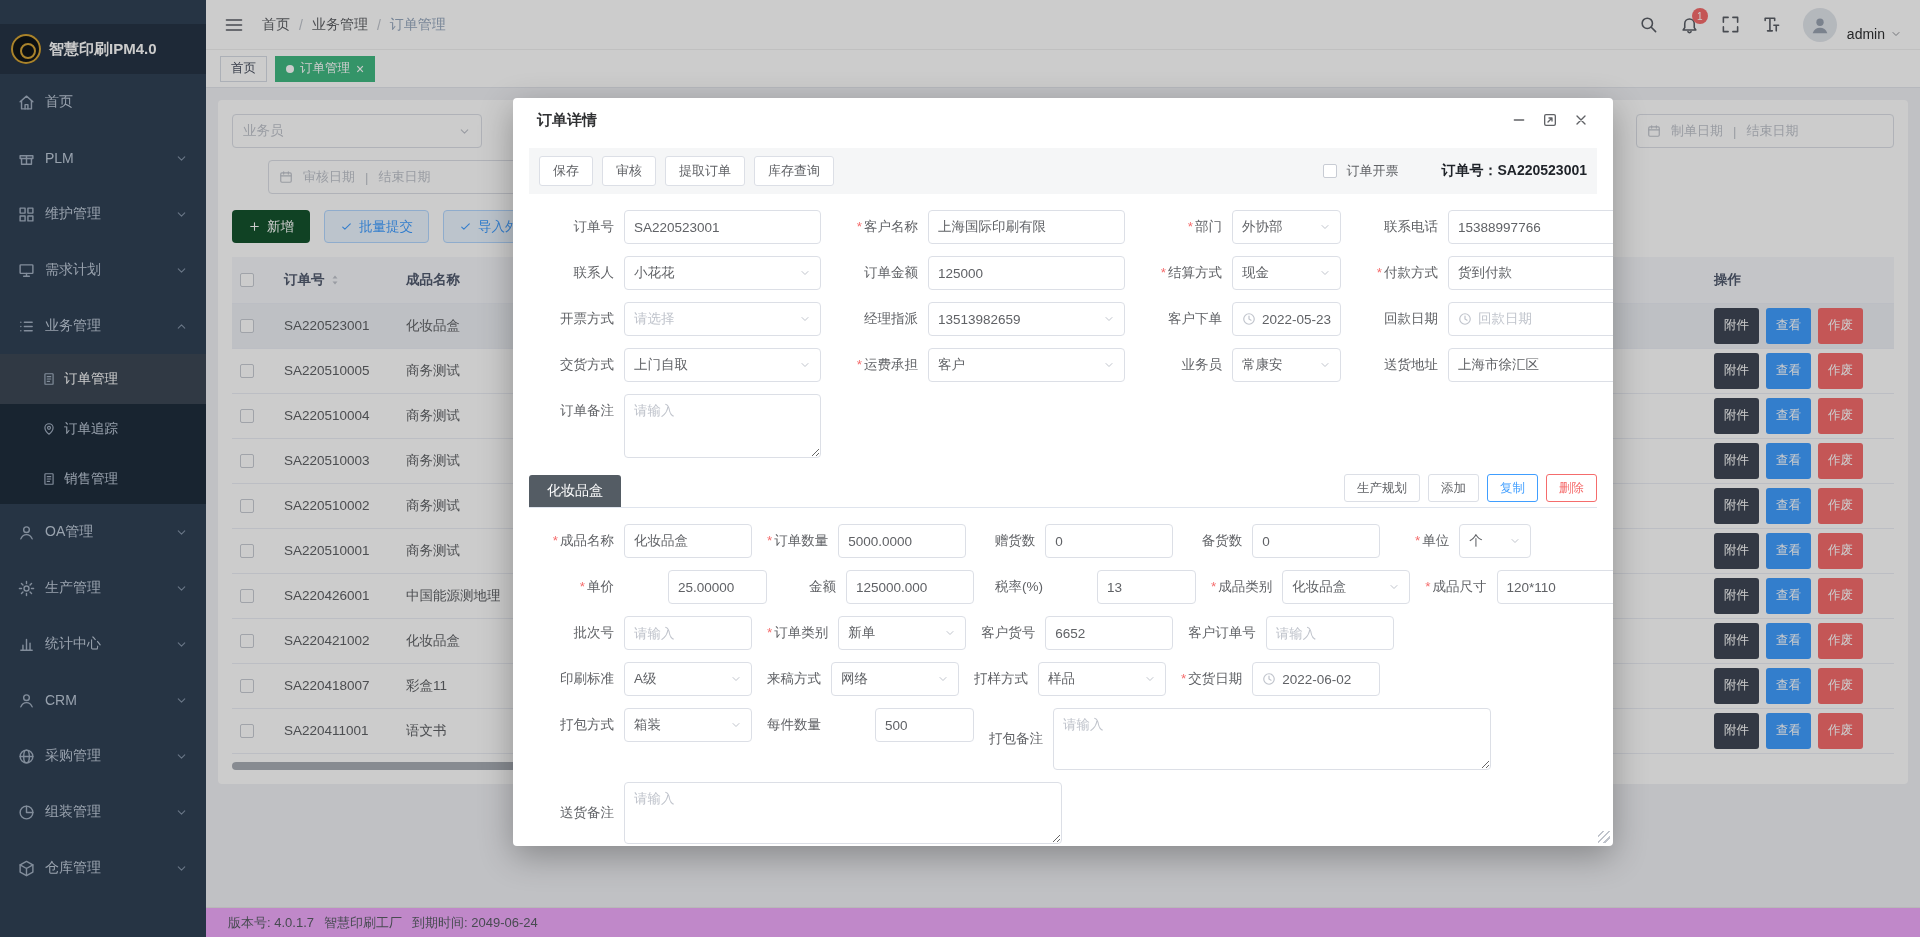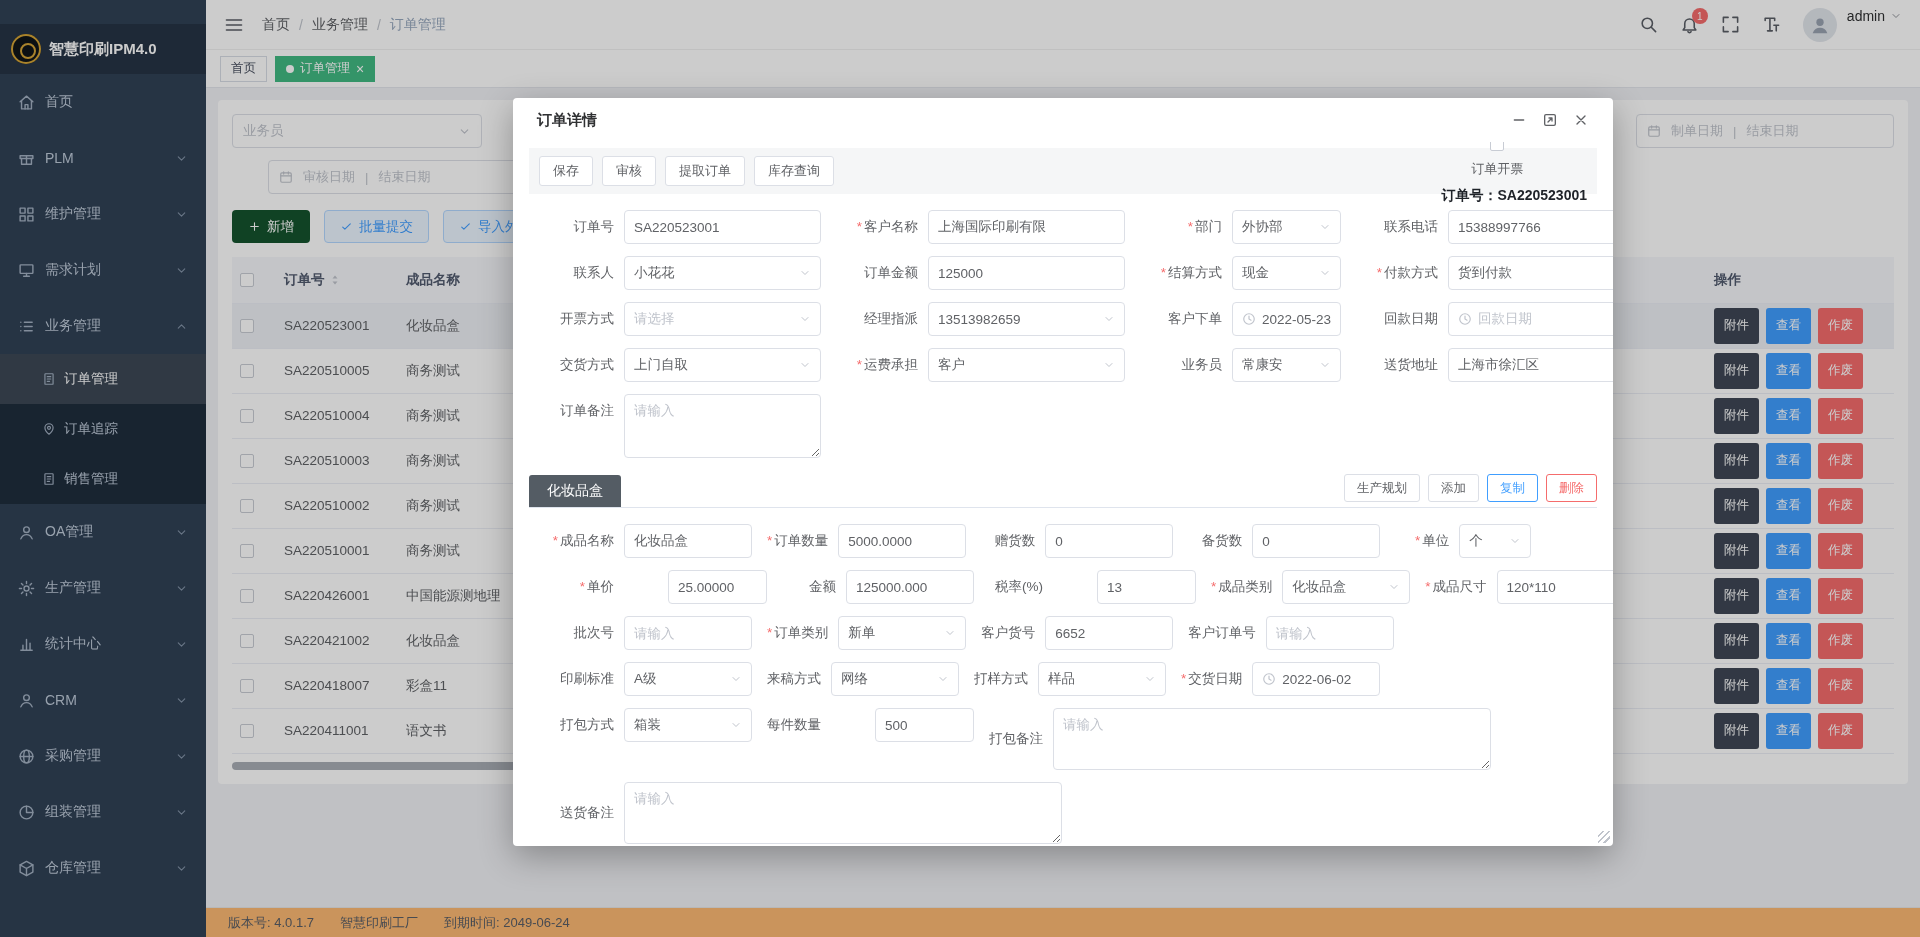--- a/index.html
+++ b/index.html
@@ -34,21 +34,21 @@
 .navbar{height:50px;background:#fff;display:flex;align-items:center;padding:0 18px;flex-shrink:0;border-bottom:1px solid #f0f0f0;}
 .hamburger{width:20px;height:20px;color:#5a5e66;margin-right:18px;}
 .breadcrumb{display:flex;align-items:center;color:#606266;font-size:14px;}
 .bc-sep{margin:0 9px;color:#c0c4cc;}
 .bc-item.last{color:#97a8be;}
 .nav-right{margin-left:auto;display:flex;align-items:center;gap:22px;}
 .nav-icon{width:19px;height:19px;color:#5a5e66;position:relative;}
 .badge{position:absolute;top:-7px;right:-9px;background:#f56c6c;color:#fff;font-size:10px;min-width:16px;height:16px;border-radius:8px;display:flex;align-items:center;justify-content:center;padding:0 4px;}
 .avatar{width:34px;height:34px;border-radius:50%;background:#e2e6ec;color:#99a3b1;display:flex;align-items:center;justify-content:center;overflow:hidden;}
 .avatar .i{width:22px;height:22px;}
-.user-wrap{display:flex;align-items:flex-start;gap:10px;}
+.user-wrap{display:flex;align-items:flex-end;gap:10px;}
 .username{display:flex;align-items:center;gap:5px;color:#303133;font-size:14px;}
 .username .i{width:12px;height:12px;color:#909399;}
 
 
 .tags-bar{height:38px;background:#fff;border-bottom:1px solid #e4e7ed;display:flex;align-items:center;padding:0 14px;gap:8px;flex-shrink:0;}
 .tag{height:26px;display:inline-flex;align-items:center;gap:6px;padding:0 10px;border:1px solid #d8dce5;background:#fff;color:#495060;font-size:12.5px;}
 .tag.active{background:#42b983;border-color:#42b983;color:#fff;}
 .tag-dot{width:8px;height:8px;border-radius:50%;background:#fff;}
 .tag-close{font-size:14px;line-height:1;}
 
@@ -76,34 +76,34 @@
 .cb{display:inline-block;width:14px;height:14px;border:1px solid #c8ccd4;border-radius:2px;background:#fff;vertical-align:middle;}
 .sort{display:inline-block;width:12px;height:14px;vertical-align:middle;margin-left:4px;}
 .ops{text-align:left;}
 .mini-btn{height:36px;padding:0 10px;border-radius:3px;color:#fff;font-size:12.5px;display:inline-flex;align-items:center;margin-right:7px;}
 .b-dark{background:#3f4755;}
 .b-blue{background:#409eff;}
 .b-red{background:#f56c6c;}
 .hscroll{height:8px;width:58%;background:#a9aeb6;border-radius:4px;margin-top:8px;}
 
 
-.footer{height:30px;background:#fdba74;border-top:1px solid #e6e6e6;display:flex;align-items:center;padding:0 22px;gap:26px;color:#5a5e66;font-size:13px;flex-shrink:0;}
+.footer{height:30px;background:#f0abfc;border-top:1px solid #e6e6e6;display:flex;align-items:center;padding:0 22px;gap:10px;color:#5a5e66;font-size:13px;flex-shrink:0;}
 
 
 .overlay{position:absolute;inset:0;background:rgba(0,0,0,0.2);z-index:40;}
 .modal{position:absolute;left:513px;top:98px;width:1100px;height:748px;background:#fff;border-radius:4px;box-shadow:0 10px 34px rgba(0,0,0,0.3);z-index:50;display:flex;flex-direction:column;overflow:hidden;}
 .modal::after{content:"";position:absolute;right:3px;bottom:3px;width:12px;height:12px;background:repeating-linear-gradient(135deg,transparent 0 3px,#c0c4cc 3px 4.5px);}
 .modal-header{height:44px;display:flex;align-items:center;padding:0 24px;flex-shrink:0;}
 .modal-title{font-size:15px;font-weight:bold;color:#303133;}
 .win-controls{margin-left:auto;display:flex;align-items:center;gap:15px;color:#606266;}
 .win-controls .i{width:16px;height:16px;}
 .modal-body{flex:1;padding:6px 16px 14px;overflow:hidden;position:relative;}
 .mtoolbar{background:#f5f6f7;height:46px;display:flex;align-items:center;padding:0 10px;gap:9px;margin-bottom:16px;}
 .tbtn{height:30px;padding:0 13px;background:#fff;border:1px solid #dcdfe6;border-radius:3px;font-size:13px;color:#606266;display:inline-flex;align-items:center;}
-.mtb-right{margin-left:auto;display:flex;align-items:center;gap:9px;flex-direction:column;}
+.mtb-right{margin-left:auto;display:flex;align-items:center;gap:9px;}
 .order-no{font-weight:bold;color:#1f2329;font-size:14px;margin-left:34px;}
 .cb-label{font-size:13px;color:#606266;}
 
 
 .flabel{text-align:right;padding-right:10px;font-size:13.5px;color:#606266;flex-shrink:0;white-space:nowrap;}
 .req{color:#f56c6c;margin-right:2px;}
 .ctl{height:34px;border:1px solid #dcdfe6;border-radius:4px;background:#fff;display:flex;align-items:center;padding:0 9px;font-size:13.5px;color:#606266;}
 input.ctl{outline:none;}
 input.ctl::placeholder,textarea.ctl::placeholder{color:#c0c4cc;}
 .ctl-text{flex:1;white-space:nowrap;overflow:hidden;}

